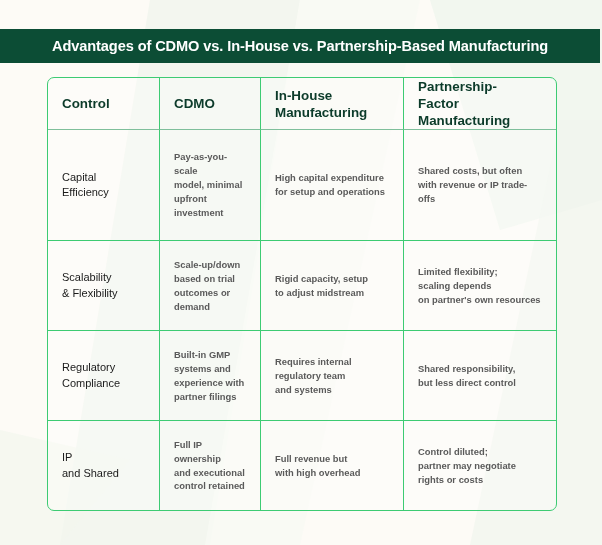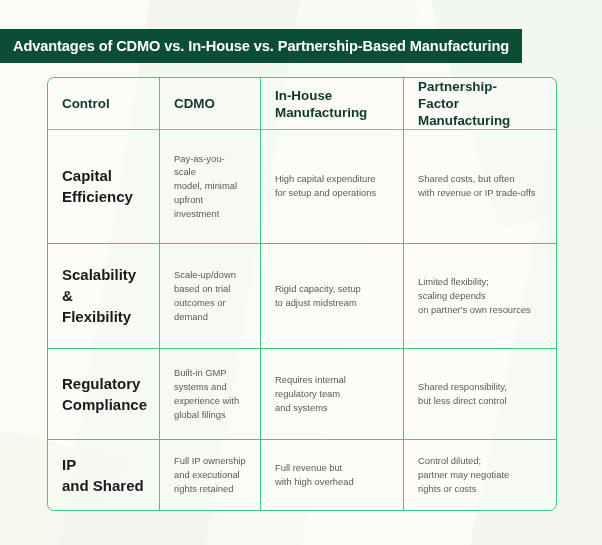--- a/index.html
+++ b/index.html
@@ -23,21 +23,21 @@
     height: 545px;
     z-index: 0;
     pointer-events: none;
   }
 
   
   #title-banner {
     position: absolute;
     left: 0;
     top: 29px;
-    width: 522px;
+    width: 600px;
     height: 34px;
     background: #0C4D35;
     display: flex;
     align-items: center;
     justify-content: center;
     z-index: 2;
   }
   #title-text {
     color: #FFFFFF;
     font-size: 14.6px;
@@ -82,28 +82,28 @@
   }
   table.cmp th + th,
   table.cmp td + td {
     border-left: 1.6px solid #3DCB73;
   }
   table.cmp tbody tr + tr td {
     border-top: 1.6px solid #3DCB73;
   }
   td.factor-cell {
     color: #1A1A1A;
-    font-size: 15px;
-    font-weight: bold;
+    font-size: 11px;
+    font-weight: normal;
     line-height: 1.42;
   }
   td.body-cell {
     color: #5A5A5A;
     font-size: 9.4px;
-    font-weight: normal;
+    font-weight: bold;
     line-height: 1.48;
   }
   .nowrap-lines { white-space: pre-line; }
 
   col.c-factor { width: 111px; }
   col.c-cdmo   { width: 101px; }
   col.c-inh    { width: 143px; }
   col.c-part   { width: 153px; }
 </style>
 </head>
@@ -164,33 +164,33 @@
         <td class="body-cell nowrap-lines">Limited flexibility;
 scaling depends
 on partner's own resources</td>
       </tr>
       <tr>
         <td class="factor-cell nowrap-lines">Regulatory
 Compliance</td>
         <td class="body-cell nowrap-lines">Built-in GMP
 systems and
 experience with
-global filings</td>
+partner filings</td>
         <td class="body-cell nowrap-lines">Requires internal
 regulatory team
 and systems</td>
         <td class="body-cell nowrap-lines">Shared responsibility,
 but less direct control</td>
       </tr>
       <tr>
         <td class="factor-cell nowrap-lines">IP
 and Shared</td>
         <td class="body-cell nowrap-lines">Full IP ownership
 and executional
-rights retained</td>
+control retained</td>
         <td class="body-cell nowrap-lines">Full revenue but
 with high overhead</td>
         <td class="body-cell nowrap-lines">Control diluted;
 partner may negotiate
 rights or costs</td>
       </tr>
     </tbody>
   </table>
 </div>
 

